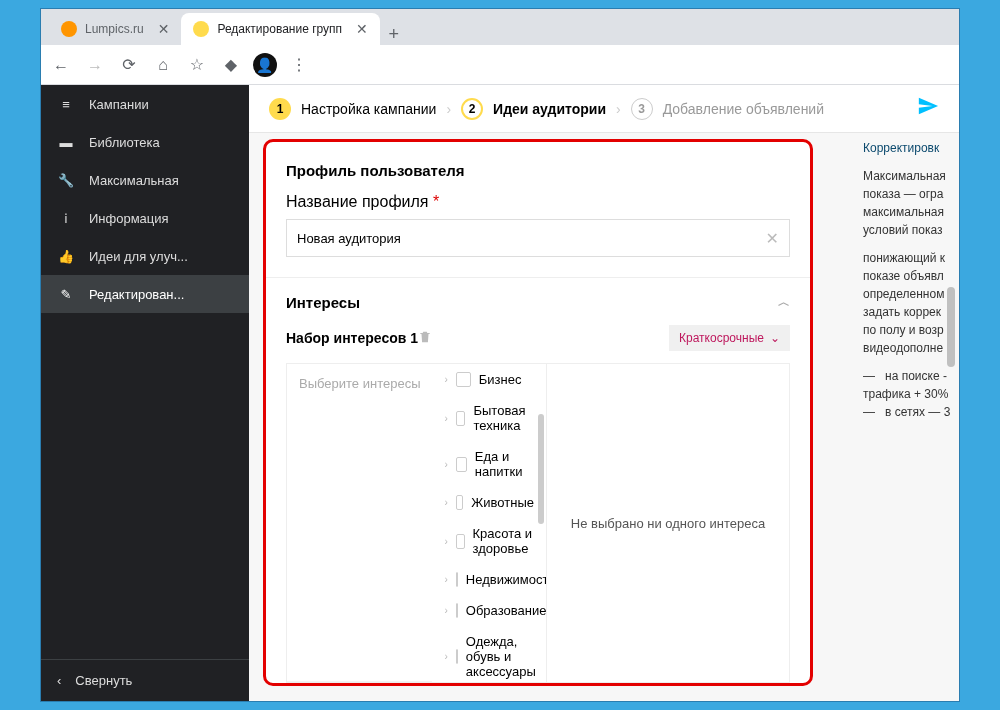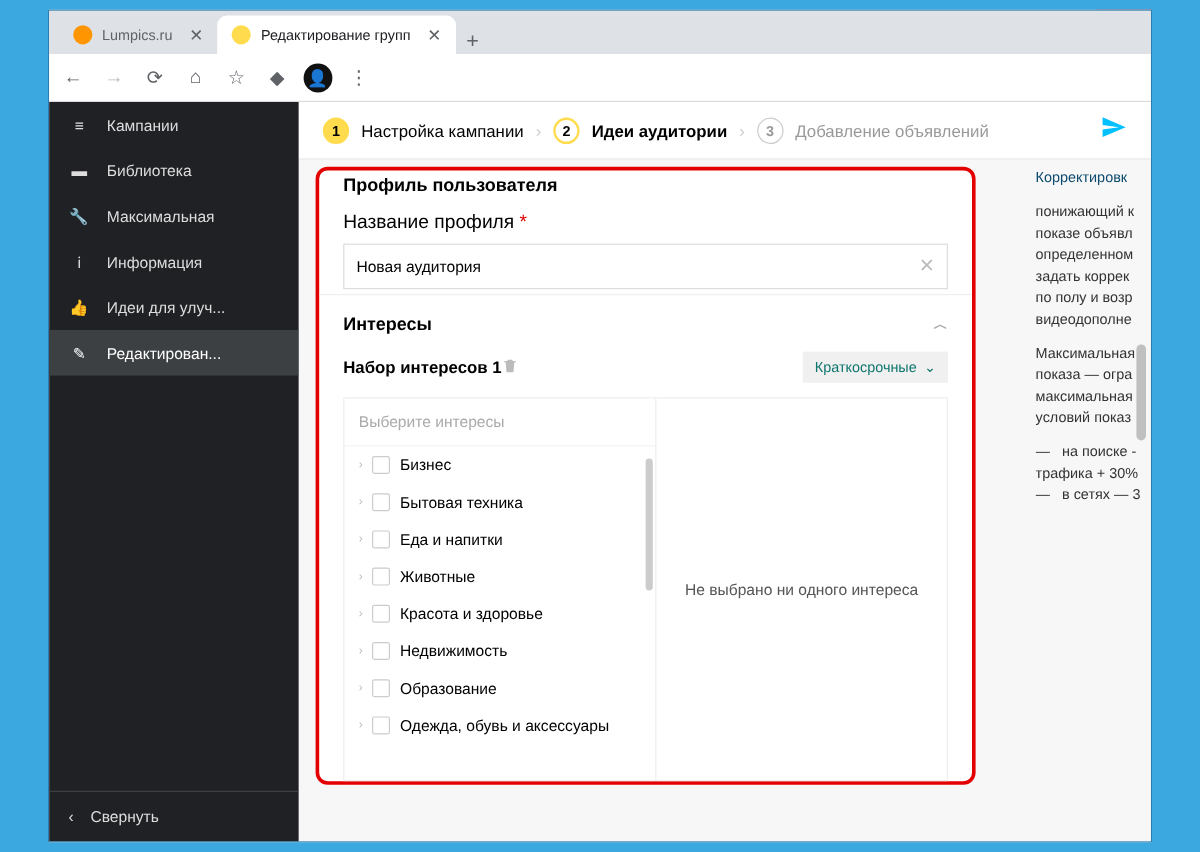--- a/index.html
+++ b/index.html
@@ -44,36 +44,36 @@
 .stepnum { width: 22px; height: 22px; border-radius: 50%; display: flex; align-items: center; justify-content: center; font-size: 12px; font-weight: bold; }
 .stepnum.done { background: #ffdb4d; color: #000; }
 .stepnum.current { background: #fff; border: 2px solid #ffdb4d; color: #000; }
 .stepnum.todo { background: #fff; border: 1px solid #ccc; color: #999; }
 .steplabel.current { font-weight: bold; }
 .steplabel.todo { color: #999; }
 .stepsep { color: #ccc; }
 .sendbtn { margin-left: auto; color: #00c0ff; font-size: 20px; }
 
 .cardwrap { position: absolute; top: 54px; left: 14px; width: 550px; border: 3px solid #e30000; border-radius: 10px; background: #fff; }
-.cardsection { border-bottom: 1px solid #eee; padding: 4px 20px; }
+.cardsection { border-bottom: 1px solid #eee; padding: 20px 20px; }
 .cardsection h3 { font-size: 15px; font-weight: bold; margin-bottom: 14px; }
 .fieldlabel { font-size: 16px; margin-bottom: 8px; }
 .fieldlabel .req { color: #d00; }
 .textinput { width: 100%; height: 38px; border: 1px solid #ddd; padding: 0 10px; font-size: 13px; display: flex; align-items: center; justify-content: space-between; }
 .textinput .clear { color: #bbb; font-size: 16px; }
 
 .intsection { padding: 16px 20px 0; }
 .intsection h3 { font-size: 15px; margin-bottom: 14px; display: flex; align-items: center; }
 .intsection h3 .collapse { margin-left: auto; color: #aaa; font-size: 12px; }
 .setheader { display: flex; align-items: center; font-size: 14px; font-weight: bold; margin-bottom: 12px; }
 .setheader .trash { color: #bbb; font-size: 13px; }
-.typeselect { margin-left: auto; background: #f0f0f0; padding: 6px 10px; font-size: 12px; color: #0f766e; font-weight: normal; display: flex; align-items: center; gap: 6px; }
+.typeselect { margin-left: auto; background: #f0f0f0; padding: 6px 10px; font-size: 12px; color: #be185d; font-weight: normal; display: flex; align-items: center; gap: 6px; }
 
 .categories { border: 1px solid #eee; display: flex; height: 320px; }
-.catleft { width: 260px; border-right: 1px solid #eee; display: flex; flex-direction: column; position: relative; }
+.catleft { width: 260px; border-right: 1px solid #eee; display: flex; flex-direction: row; position: relative; }
 .searchbox { padding: 12px; font-size: 13px; color: #aaa; border-bottom: 1px solid #f3f3f3; }
 .catlist { overflow-y: auto; flex: 1; }
 .catitem { padding: 8px 12px; display: flex; align-items: center; gap: 8px; font-size: 13px; }
 .catchevron { color: #bbb; font-size: 10px; }
 .catcheck { width: 15px; height: 15px; border: 1px solid #ccc; border-radius: 2px; }
 .catscroll { position: absolute; right: 2px; top: 50px; width: 6px; height: 110px; background: #ccc; border-radius: 3px; }
 .catright { flex: 1; display: flex; align-items: center; justify-content: center; font-size: 13px; color: #555; padding: 0 10px; text-align: center; }
 
 .helppanel { position: absolute; top: 54px; right: 0; width: 96px; font-size: 12px; color: #333; line-height: 1.5; overflow: hidden; }
 .helppanel .link { color: #0c4a6e; }
@@ -240,30 +240,30 @@
                 </div>
               <div class="catscroll"></div>
             </div>
             <div class="catright">Не выбрано ни одного интереса</div>
           </div>
         </div>
       </div>
 
       <div class="helppanel">
         <p><span class="link">Корректировк</span></p>
+        <p style="white-space:pre">Максимальная
+показа — огра
+максимальная
+условий показ</p>
         <p style="white-space:pre">понижающий к
 показе объявл
 определенном
 задать коррек
 по полу и возр
 видеодополне</p>
-        <p style="white-space:pre">Максимальная
-показа — огра
-максимальная
-условий показ</p>
         <p style="white-space:pre">—   на поиске -
 трафика + 30%
 —   в сетях — 3</p>
       </div>
 
       <div class="mainscroll">
         <div class="thumb"></div>
       </div>
     </div>
   </div>

